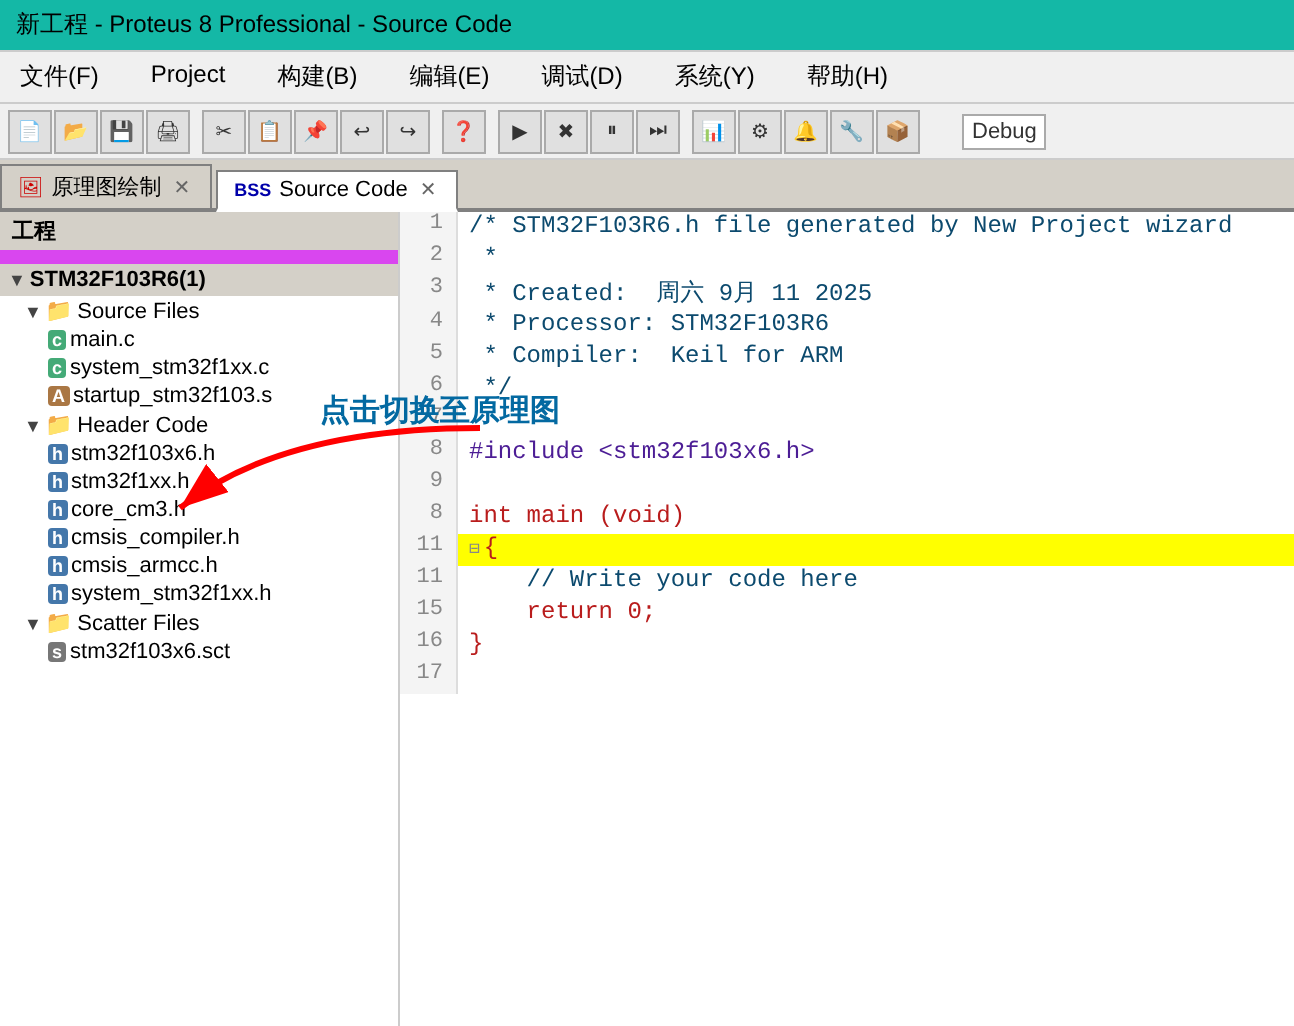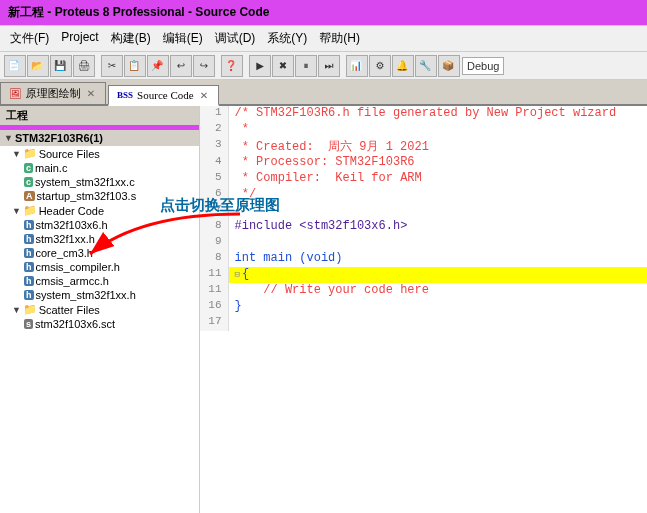--- a/index.html
+++ b/index.html
@@ -1,33 +1,32 @@
 <!DOCTYPE html>
 <html><head>
   <meta charset="utf-8">
   <style>
     * { margin: 0; padding: 0; box-sizing: border-box; }
     body { width: 647px; height: 513px; font-family: 'SimSun', 'Microsoft YaHei', sans-serif; font-size: 12px; background: #f0f0f0; overflow: hidden; }
 
     
     .title-bar {
-      background: #d946ef;
+      background: #14b8a6;
       padding: 4px 8px;
       font-size: 12px;
       color: #000;
       border-bottom: 1px solid #ccc;
-      font-weight: bold;
     }
 
     
     .menu-bar {
       background: #f0f0f0;
       padding: 2px 4px;
       display: flex;
-      gap: 0;
+      gap: 14px;
       border-bottom: 1px solid #ccc;
     }
     .menu-item {
       padding: 2px 6px;
       font-size: 12px;
       cursor: pointer;
       white-space: nowrap;
     }
 
     
@@ -47,21 +46,21 @@
       border: 1px solid #aaa;
       display: inline-flex;
       align-items: center;
       justify-content: center;
       font-size: 10px;
       cursor: pointer;
       color: #333;
     }
     .tb-separator { width: 4px; height: 22px; }
     .debug-label {
-      margin-left: 1px;
+      margin-left: 20px;
       font-size: 11px;
       color: #333;
       padding: 2px 4px;
       border: 1px solid #aaa;
       background: #fff;
     }
 
     
     .tab-bar {
       background: #d4d0c8;
@@ -79,21 +78,20 @@
       border: 1px solid #808080;
       border-bottom: none;
       background: #d4d0c8;
       margin-right: 2px;
       gap: 4px;
     }
     .tab.active {
       background: #fff;
       border-bottom: 2px solid #fff;
       margin-bottom: -2px;
-      font-family: Liberation Serif, serif;
     }
     .tab-close {
       font-size: 10px;
       color: #666;
       cursor: pointer;
       padding: 0 2px;
     }
     .tab-icon-schematic {
       color: #c00;
       font-size: 10px;
@@ -117,21 +115,21 @@
       background: #fff;
       border-right: 1px solid #ccc;
       font-size: 11px;
       overflow: auto;
     }
     .sidebar-header {
       background: #d4d0c8;
       padding: 2px 6px;
       font-size: 11px;
       font-weight: bold;
-      border-bottom: 5px solid #d946ef;
+      border-bottom: 7px solid #d946ef;
     }
     .tree-root {
       padding: 2px 4px;
       display: flex;
       align-items: center;
       gap: 2px;
       cursor: pointer;
       background: #d4d0c8;
       font-weight: bold;
     }
@@ -184,23 +182,23 @@
       padding-left: 6px;
       white-space: pre;
       vertical-align: top;
     }
     .line-highlight { background: #ffff00; margin-top: 48px; }
     .expand-btn {
       color: #888;
       font-size: 9px;
       margin-right: 2px;
     }
-    .c-comment { color: #ef4444; }
+    .c-comment { color: #0c4a6e; }
     .c-include { color: #4c1d95; }
-    .c-normal { color: #1d4ed8; }
+    .c-normal { color: #b91c1c; }
     .arrow-container {
       position: absolute;
       top: 88px;
       left: 60px;
       width: 250px;
       height: 70px;
       pointer-events: none;
     }
 
     
@@ -341,21 +339,21 @@
             <tr>
           <td class="line-num">1</td>
           <td class="line-code"><span class="c-comment">/* STM32F103R6.h file generated by New Project wizard</span></td>
         </tr>
         <tr>
           <td class="line-num">2</td>
           <td class="line-code"><span class="c-comment"> *</span></td>
         </tr>
         <tr>
           <td class="line-num">3</td>
-          <td class="line-code"><span class="c-comment"> * Created:  周六 9月 1 2021</span></td>
+          <td class="line-code"><span class="c-comment"> * Created:  周六 9月 11 2025</span></td>
         </tr>
         <tr>
           <td class="line-num">4</td>
           <td class="line-code"><span class="c-comment"> * Processor: STM32F103R6</span></td>
         </tr>
         <tr>
           <td class="line-num">5</td>
           <td class="line-code"><span class="c-comment"> * Compiler:  Keil for ARM</span></td>
         </tr>
         <tr>
@@ -378,20 +376,24 @@
           <td class="line-num">8</td>
           <td class="line-code"><span class="c-normal">int main (void)</span></td>
         </tr>
         <tr class="line-highlight">
           <td class="line-num">11</td>
           <td class="line-code"><span class="expand-btn">⊟</span><span class="c-normal">{</span></td>
         </tr>
         <tr>
           <td class="line-num">11</td>
           <td class="line-code"><span class="c-comment">    // Write your code here</span></td>
+        </tr>
+        <tr>
+          <td class="line-num">15</td>
+          <td class="line-code"><span class="c-normal">    return 0;</span></td>
         </tr>
         <tr>
           <td class="line-num">16</td>
           <td class="line-code"><span class="c-normal">}</span></td>
         </tr>
         <tr>
           <td class="line-num">17</td>
           <td class="line-code"> </td>
         </tr>
       </tbody>

